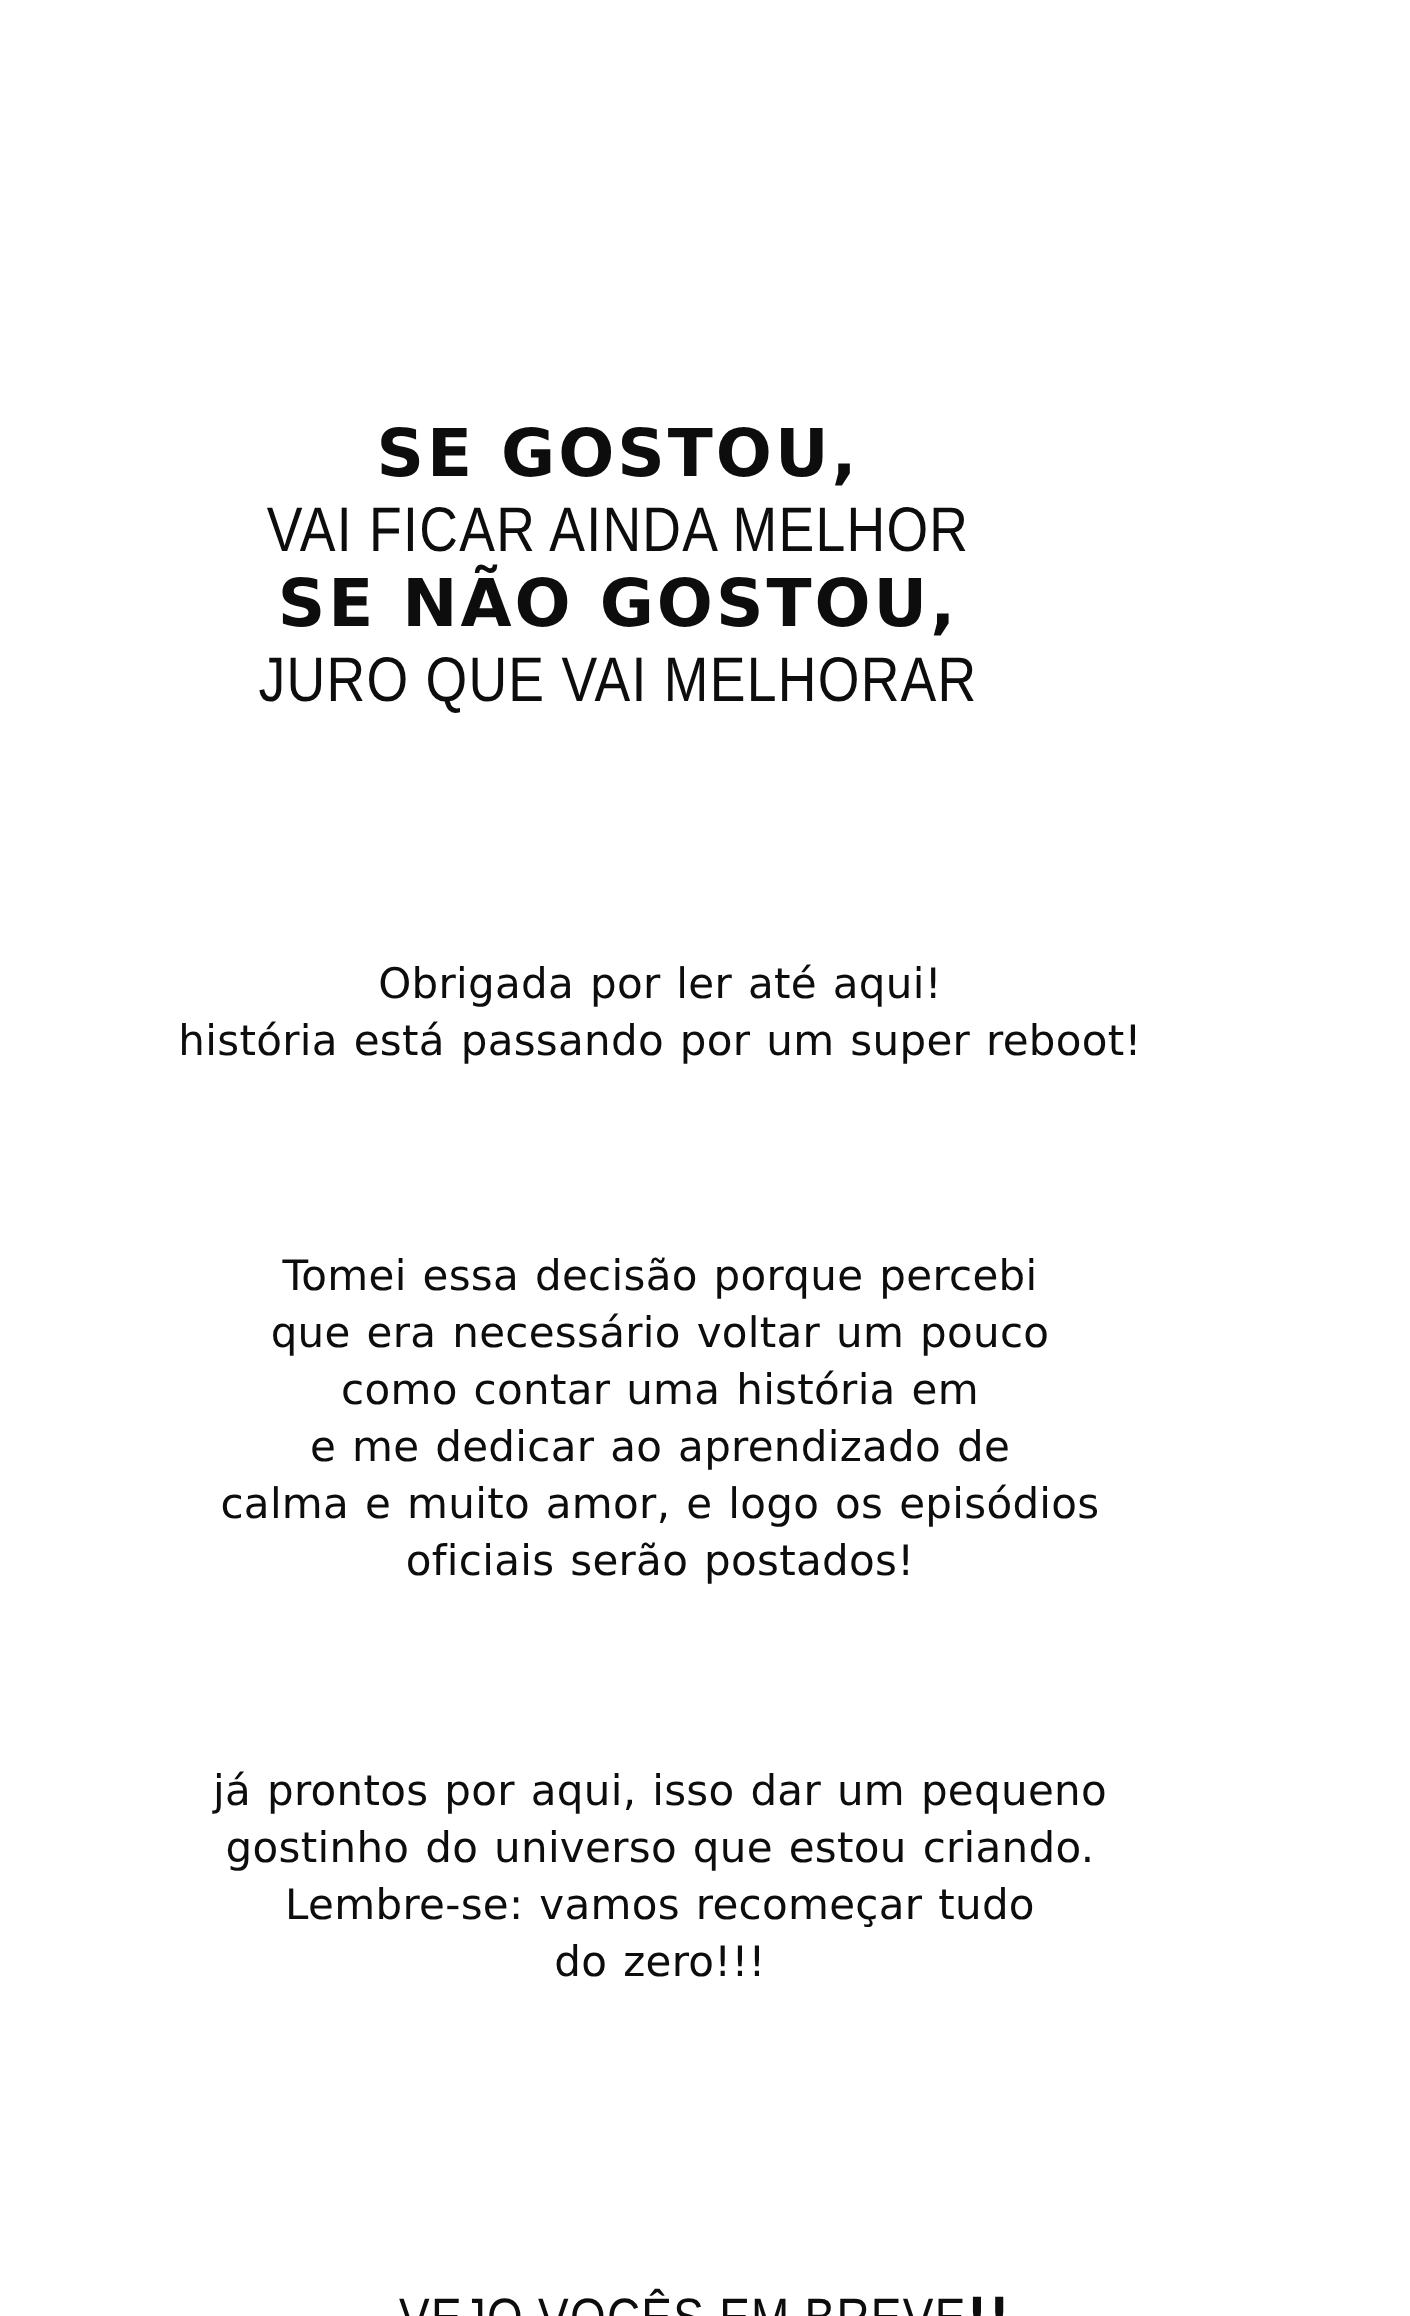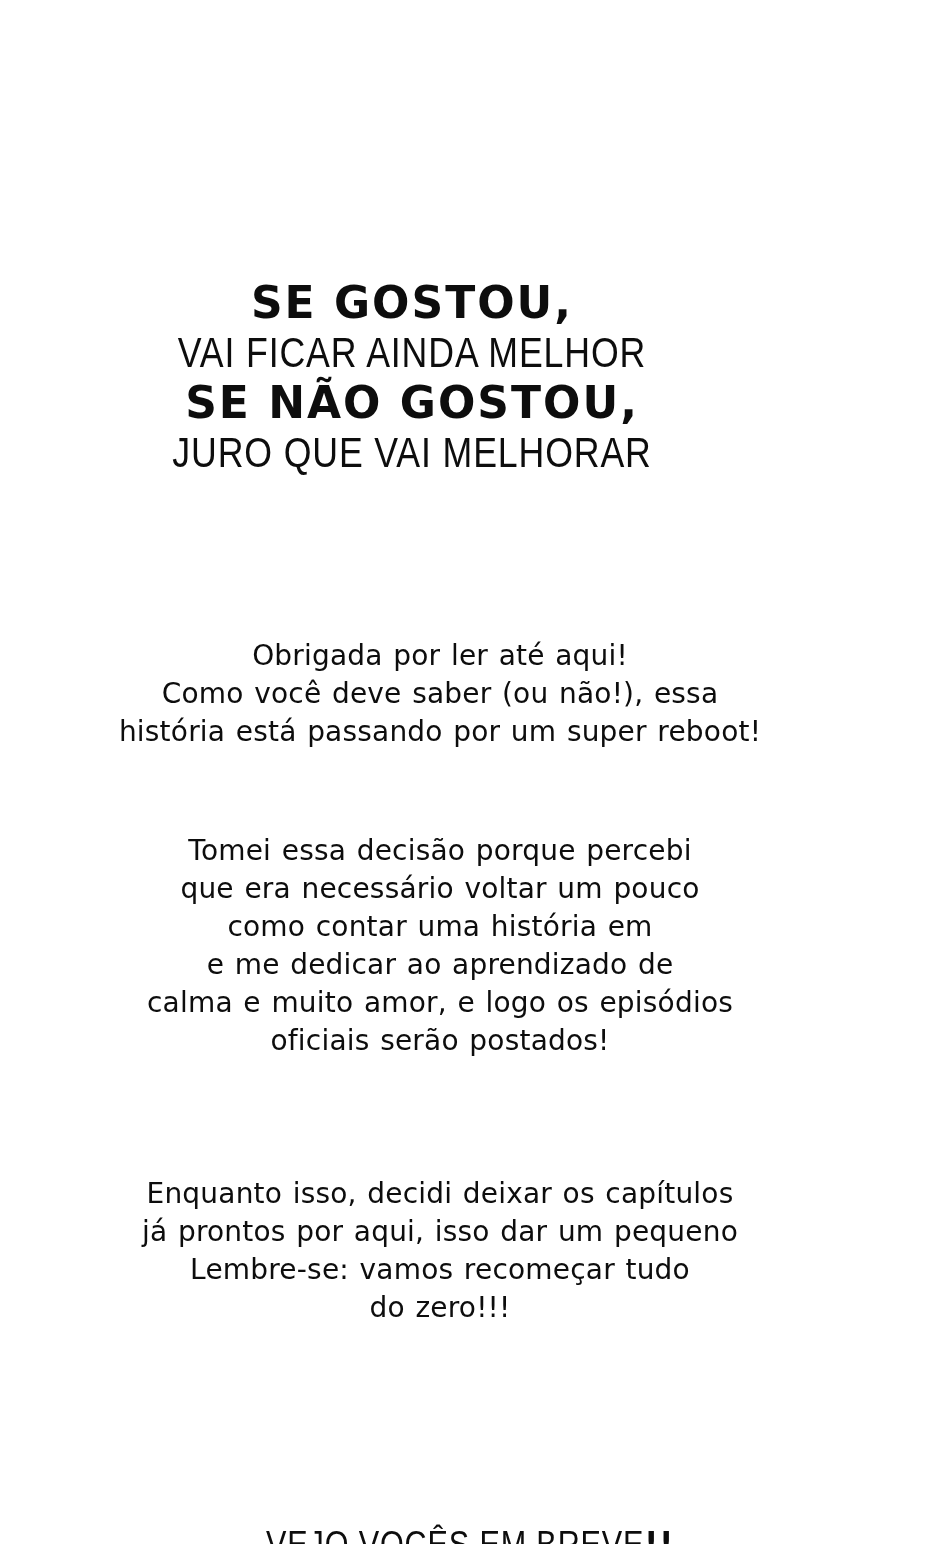--- a/index.html
+++ b/index.html
@@ -93,36 +93,35 @@
 
   <div class="title-block">
     <span class="title-line title-bold">SE GOSTOU,</span>
     <span class="title-line title-thin">VAI FICAR AINDA MELHOR</span>
     <span class="title-line title-bold">SE NÃO GOSTOU,</span>
     <span class="title-line title-thin">JURO QUE VAI MELHORAR</span>
   </div>
 
   <div class="para para-1">
     <span class="body-line">Obrigada por ler até aqui!</span>
-    <span class="body-line">Como você deve saber (ou não!), essa</span>
     <span class="body-line">história está passando por um super reboot!</span>
   </div>
 
   <div class="para para-2">
     <span class="body-line">Tomei essa decisão porque percebi</span>
     <span class="body-line">que era necessário voltar um pouco</span>
     <span class="body-line">como contar uma história em</span>
     <span class="body-line">e me dedicar ao aprendizado de</span>
     <span class="body-line">calma e muito amor, e logo os episódios</span>
     <span class="body-line">oficiais serão postados!</span>
   </div>
 
   <div class="para para-3">
-    <span class="body-line">Enquanto isso, decidi deixar os capítulos</span>
     <span class="body-line">já prontos por aqui, isso dar um pequeno</span>
+    <span class="body-line">gostinho do universo que estou criando.</span>
     <span class="body-line">Lembre-se: vamos recomeçar tudo</span>
     <span class="body-line">do zero!!!</span>
   </div>
 
   <div class="footer-line">
     <span>VEJO VOCÊS EM BREVE</span><span class="footer-exclaim">!!</span>
   </div>
 
 </div>
 

